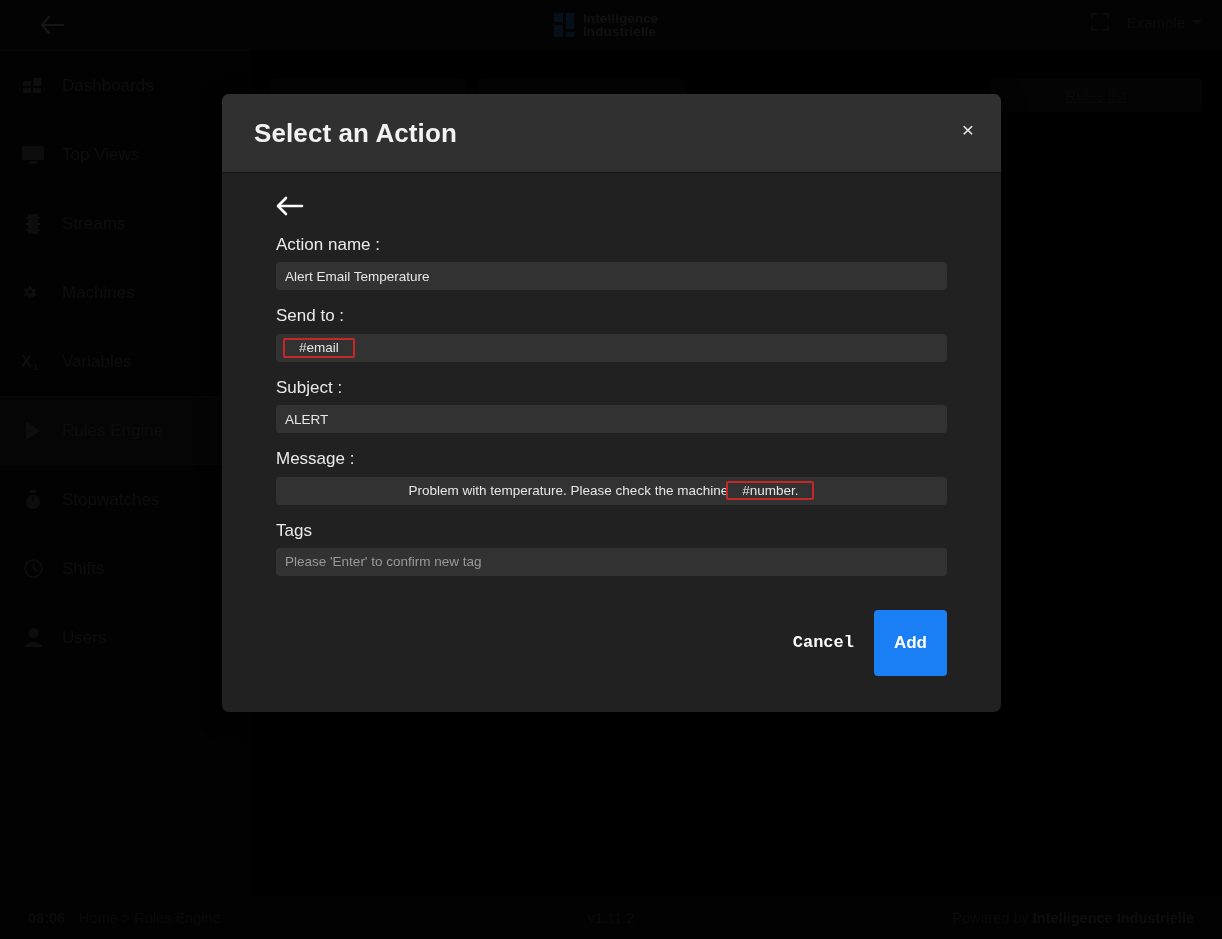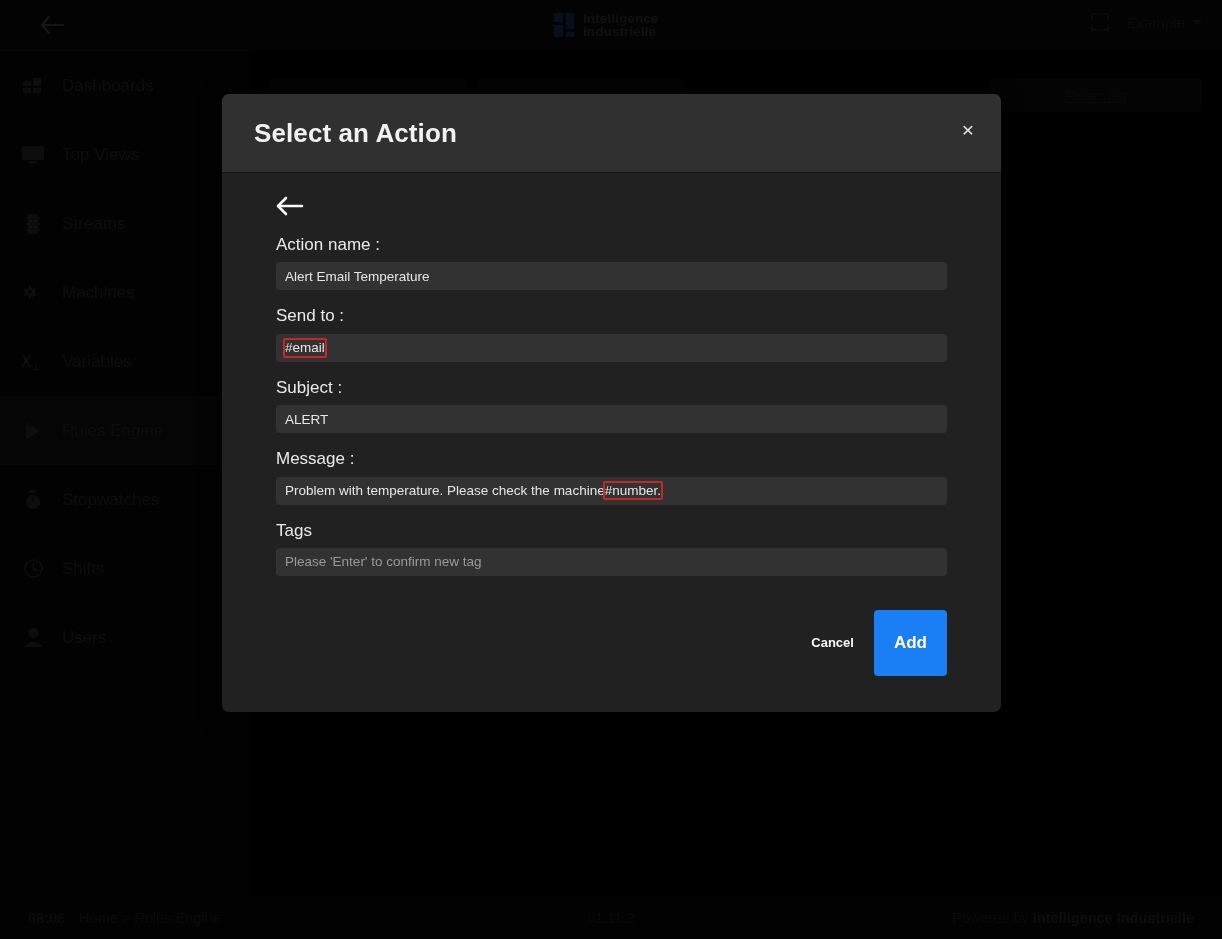--- a/index.html
+++ b/index.html
@@ -282,43 +282,43 @@
     color: #e6e6e6;
     margin-bottom: 16px;
     white-space: nowrap;
     overflow: hidden;
   }
   .field-input.placeholder { color: #9a9a9a; }
 
   .token-red {
     border: 2px solid #c62828;
     border-radius: 2px;
-    padding: 1px 0;
+    padding: 1px 14px;
     margin: 0 0 0 -2px;
     display: inline-block;
     line-height: 1;
     color: #e6e6e6;
   }
-  .msg-line { display: flex; align-items: center; }
+  .msg-line { display: flex; align-items: center; justify-content: center; }
   .msg-text { color: #e6e6e6; }
 
   .modal-footer {
     display: flex;
     align-items: center;
     justify-content: flex-end;
     gap: 16px;
     padding: 18px 54px 36px 54px;
   }
   .btn-cancel {
     background: none;
     border: none;
     color: #fafafa;
-    font-size: 13px;
+    font-size: 17px;
     font-weight: bold;
-    font-family: Liberation Sans, sans-serif;
+    font-family: Liberation Mono, monospace;
     padding: 6px 4px;
   }
   .btn-add {
     background: #1a7ff5;
     border: none;
     border-radius: 4px;
     color: #ffffff;
     font-size: 17px;
     font-weight: bold;
     font-family: "Liberation Sans", sans-serif;

